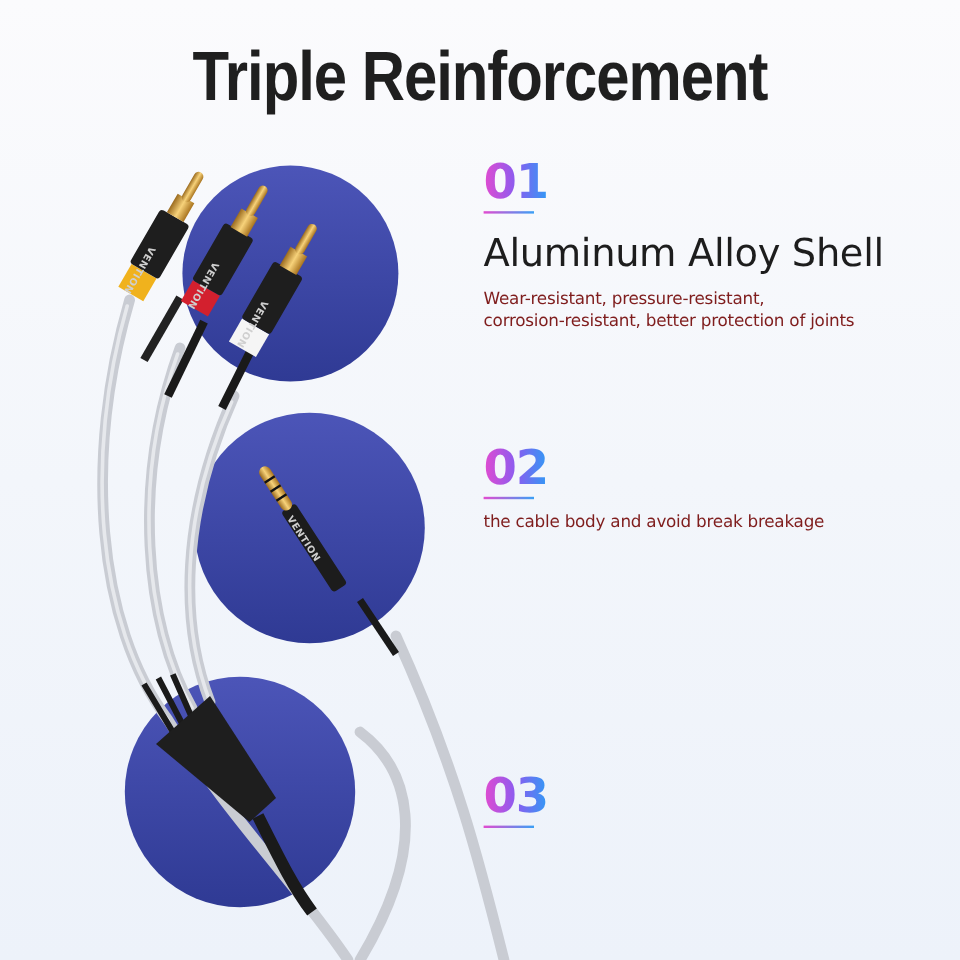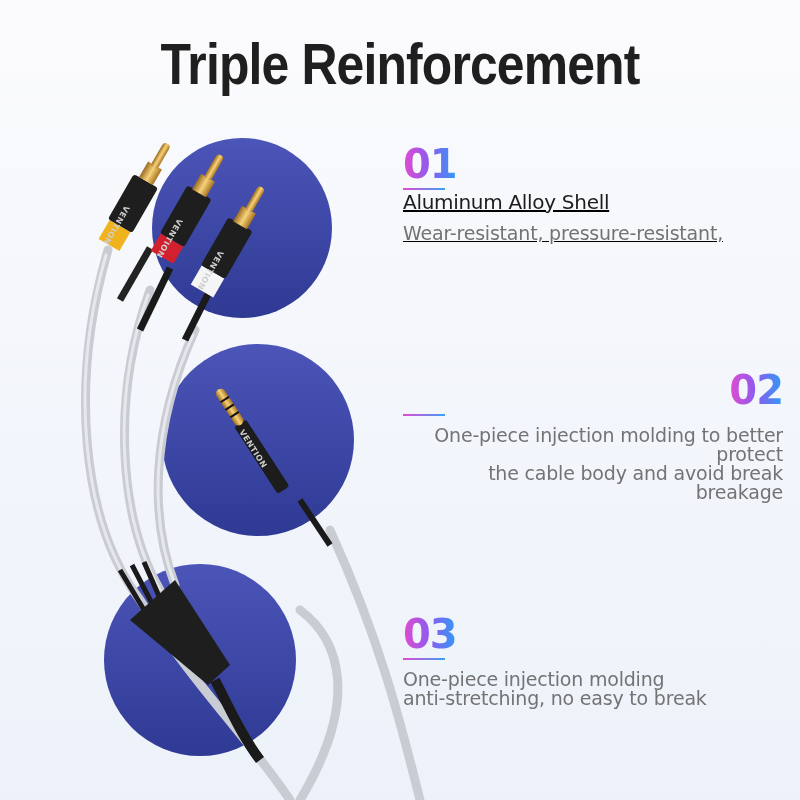--- a/index.html
+++ b/index.html
@@ -8,22 +8,22 @@
     font-family:"Liberation Sans",sans-serif;}
   .title{position:absolute;top:30px;left:0;width:800px;text-align:center;
     font-family:"Liberation Sans",sans-serif;font-weight:bold;font-size:58px;
     color:#1f1f1f;letter-spacing:-1px;transform:scaleX(0.86);transform-origin:center;}
   .art{position:absolute;left:0;top:0;width:800px;height:800px;}
   .feature{position:absolute;left:403px;width:380px;}
   .num{font-family:"DejaVu Sans",sans-serif;font-weight:bold;font-size:40px;line-height:40px;
     background:linear-gradient(90deg,#e24bd0 0%,#8a5cf0 50%,#2f9bf5 100%);
     -webkit-background-clip:text;background-clip:text;color:transparent;display:inline-block;letter-spacing:-1px;}
   .uline{width:42px;height:2px;margin-top:4px;background:linear-gradient(90deg,#e24bd0,#3aa0f5);}
-  .heading{margin-top:0;font-size:20px;color:#1d1d1d;font-family:"DejaVu Sans",sans-serif;letter-spacing:-0.3px;}
-  .desc{margin-top:10px;font-size:19px;line-height:19px;color:#737373;font-family:"DejaVu Sans",sans-serif;letter-spacing:-0.2px;}
+  .heading{margin-top:14px;font-size:32px;color:#1d1d1d;font-family:"DejaVu Sans",sans-serif;letter-spacing:-0.3px;}
+  .desc{margin-top:10px;font-size:14px;line-height:19px;color:#7f1d1d;font-family:"DejaVu Sans",sans-serif;letter-spacing:-0.2px;}
   .brand{font-family:"DejaVu Sans",sans-serif;font-size:8px;font-weight:bold;fill:#cfcfcf;letter-spacing:0.5px;}
 </style>
 </head>
 <body>
 
 <div class="title">Triple Reinforcement</div>
 
 <svg class="art" viewBox="0 0 800 800" xmlns="http://www.w3.org/2000/svg">
   <defs>
     <linearGradient id="blueG" x1="0" y1="0" x2="0" y2="1">
@@ -91,38 +91,34 @@
     <text class="brand" transform="translate(239 432) rotate(57)">VENTION</text>
   </g>
 
   <g>
     <path d="M120 570 L 150 620 M132 565 L 158 615 M144 562 L 166 612" stroke="#1a1a1a" stroke-width="5"></path>
     <path d="M130 620 L 175 580 L 230 665 L 208 685 Z" fill="#1e1e1e"></path>
     <path d="M215 680 C 235 720, 245 740, 260 760" stroke="#1a1a1a" stroke-width="10" fill="none"></path>
   </g>
 </svg>
 
-<div class="feature" style="top:144px;text-decoration:underline;">
+<div class="feature" style="top:132px;">
   <div class="num">01</div>
   <div class="uline"></div>
   <div class="heading">Aluminum Alloy Shell</div>
   <div class="desc">
     <div>Wear-resistant, pressure-resistant,</div>
+    <div>corrosion-resistant, better protection of joints</div>
   </div>
 </div>
 
-<div class="feature" style="top:370px;text-align:right;">
+<div class="feature" style="top:370px;">
   <div class="num">02</div>
   <div class="uline"></div>
   <div class="desc">
-    <div>One-piece injection molding to better protect</div>
     <div>the cable body and avoid break breakage</div>
   </div>
 </div>
 
-<div class="feature" style="top:614px;">
+<div class="feature" style="top:644px;">
   <div class="num">03</div>
   <div class="uline"></div>
-  <div class="desc">
-    <div>One-piece injection molding</div>
-    <div>anti-stretching, no easy to break</div>
-  </div>
 </div>
 
 </body></html>

